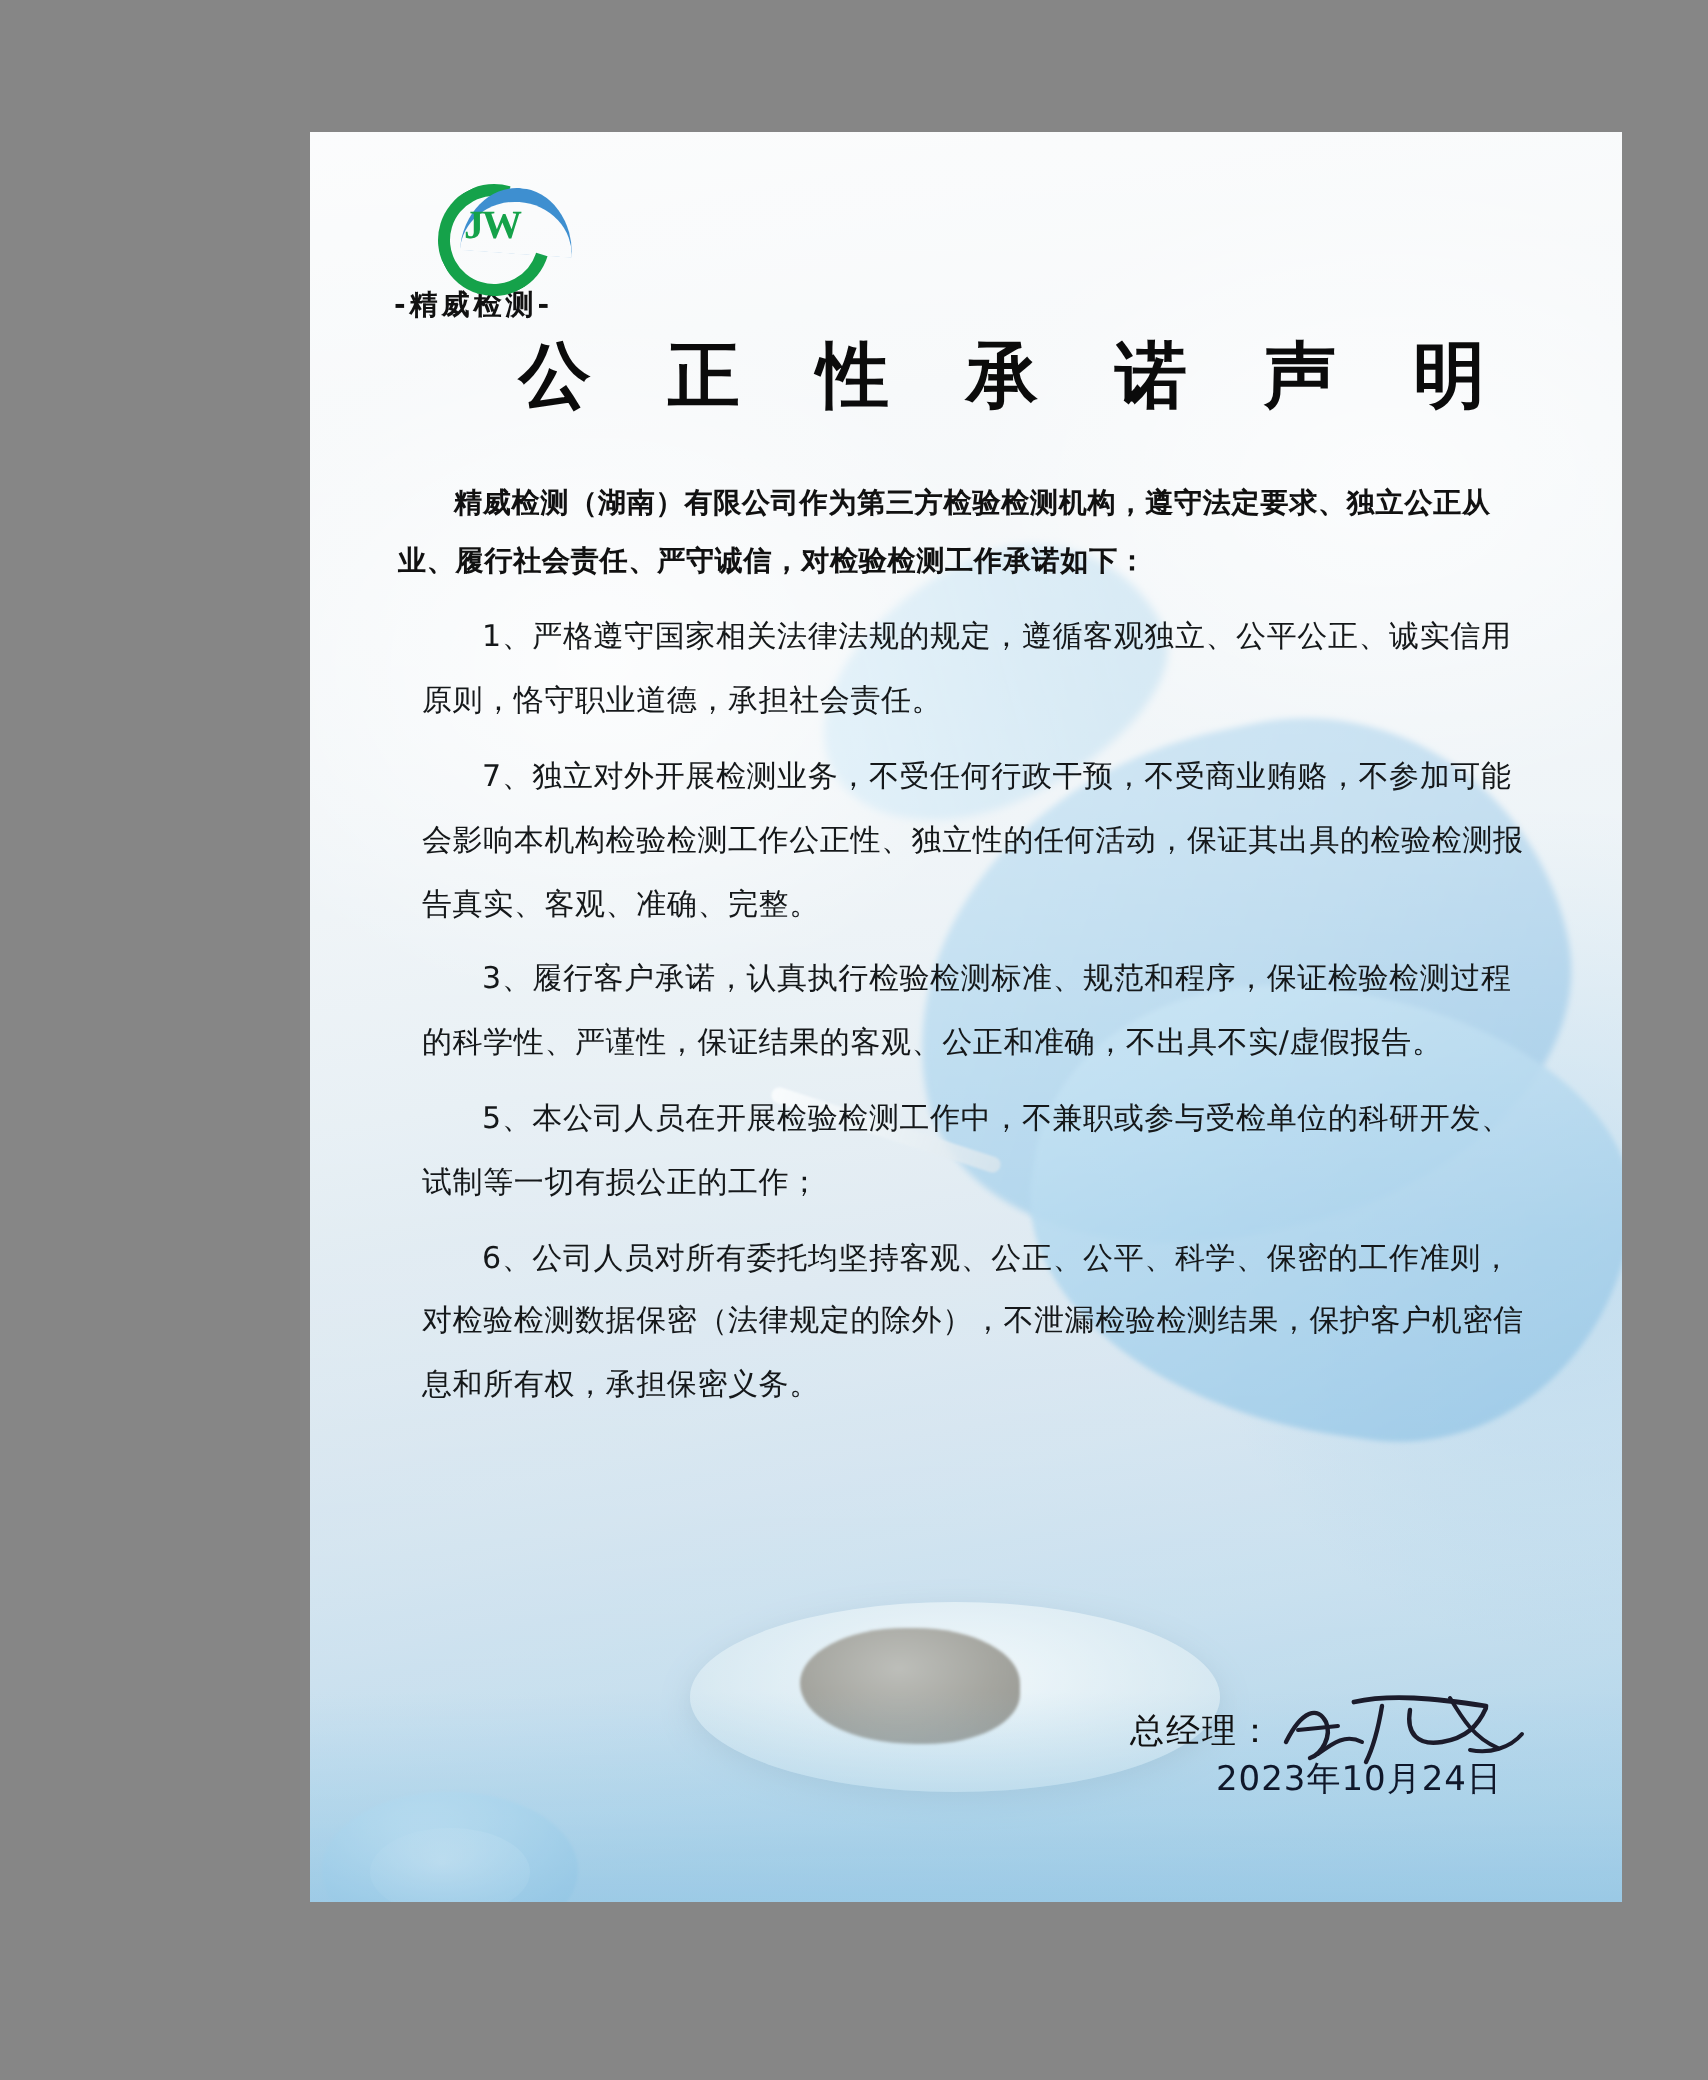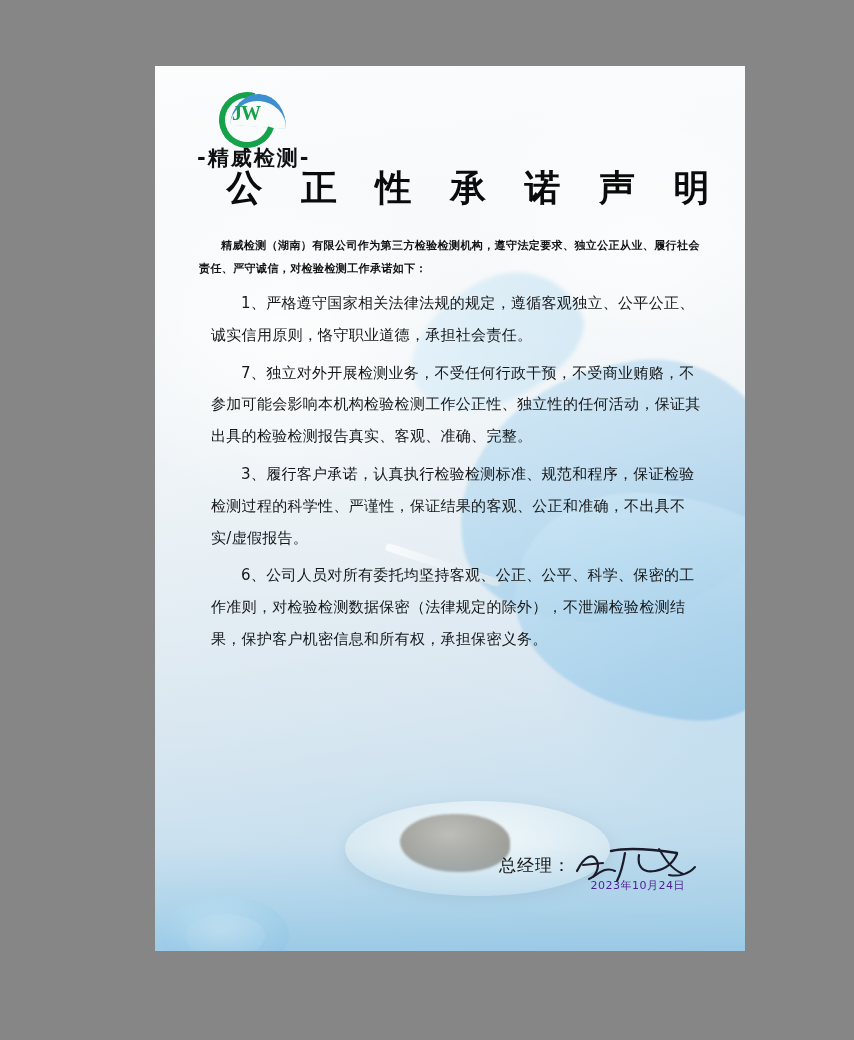--- a/index.html
+++ b/index.html
@@ -15,21 +15,21 @@
     width: 854px;
     height: 1040px;
     background: #868686;
     overflow: hidden;
   }
   
   #poster {
     position: absolute;
     left: 155px;
     top: 66px;
-    width: 590px;
+    width: 656px;
     height: 885px;
     overflow: hidden;
     background: #e9eef1;
   }
   
   .bg-layer {
     position: absolute;
     inset: 0;
   }
   .bg-base {
@@ -164,21 +164,21 @@
     left: 17px;
     top: 12px;
     font-size: 20px;
     font-weight: bold;
     color: #15a24a;
     font-family: "Liberation Serif", serif;
     letter-spacing: -1px;
   }
   .logo-text {
     margin-top: 2px;
-    font-size: 21px;
+    font-size: 14px;
     font-weight: bold;
     color: #111;
     letter-spacing: 2px;
     font-family: "DejaVu Sans", sans-serif;
     white-space: nowrap;
   }
 
   .doc-title {
     position: absolute;
     left: 0; right: 0;
@@ -193,21 +193,21 @@
     padding-left: 36px;
   }
 
   .body-wrap {
     position: absolute;
     left: 44px;
     right: 40px;
     top: 158px;
   }
   .lead {
-    font-size: 11px;
+    font-size: 14px;
     font-weight: bold;
     color: #111;
     line-height: 2.05;
     text-indent: 2em;
     letter-spacing: 0.4px;
     font-family: "DejaVu Sans", sans-serif;
     margin-bottom: 8px;
   }
   .clause {
     font-size: 15px;
@@ -239,22 +239,22 @@
     height: 48px;
     margin-left: 2px;
   }
   .signature svg { display:block; }
 
   .doc-date {
     position: absolute;
     left: 0; right: 60px;
     top: 812px;
     text-align: right;
-    font-size: 11px;
-    color: #4c1d95;
+    font-size: 17px;
+    color: #0f172a;
     font-family: "DejaVu Sans", sans-serif;
     letter-spacing: 0.5px;
   }
 </style>
 </head>
 <body>
 
 <div id="page">
 
   <div id="poster">
@@ -283,20 +283,21 @@
         <div class="logo-text">-精威检测-</div>
       </div>
 
       <div class="doc-title">公 正 性 承 诺 声 明</div>
 
       <div class="body-wrap">
         <p class="lead">精威检测（湖南）有限公司作为第三方检验检测机构，遵守法定要求、独立公正从业、履行社会责任、严守诚信，对检验检测工作承诺如下：</p>
         <p class="clause">1、严格遵守国家相关法律法规的规定，遵循客观独立、公平公正、诚实信用原则，恪守职业道德，承担社会责任。</p>
         <p class="clause">7、独立对外开展检测业务，不受任何行政干预，不受商业贿赂，不参加可能会影响本机构检验检测工作公正性、独立性的任何活动，保证其出具的检验检测报告真实、客观、准确、完整。</p>
         <p class="clause">3、履行客户承诺，认真执行检验检测标准、规范和程序，保证检验检测过程的科学性、严谨性，保证结果的客观、公正和准确，不出具不实/虚假报告。</p>
+        <p class="clause">5、本公司人员在开展检验检测工作中，不兼职或参与受检单位的科研开发、试制等一切有损公正的工作；</p>
         <p class="clause">6、公司人员对所有委托均坚持客观、公正、公平、科学、保密的工作准则，对检验检测数据保密（法律规定的除外），不泄漏检验检测结果，保护客户机密信息和所有权，承担保密义务。</p>
       </div>
 
       <div class="sign-row">
         <span class="sign-label">总经理：</span>
         <span class="signature">
           <svg width="126" height="48" viewBox="0 0 126 48" fill="none" xmlns="http://www.w3.org/2000/svg">
             <path d="M4 30 C12 14, 20 12, 24 20 C27 27, 22 36, 16 38" stroke="#1b1b2b" stroke-width="2.2" stroke-linecap="round"></path>
             <path d="M10 24 L30 22" stroke="#1b1b2b" stroke-width="2" stroke-linecap="round"></path>
             <path d="M20 36 C28 30, 34 26, 42 30" stroke="#1b1b2b" stroke-width="2" stroke-linecap="round"></path>

